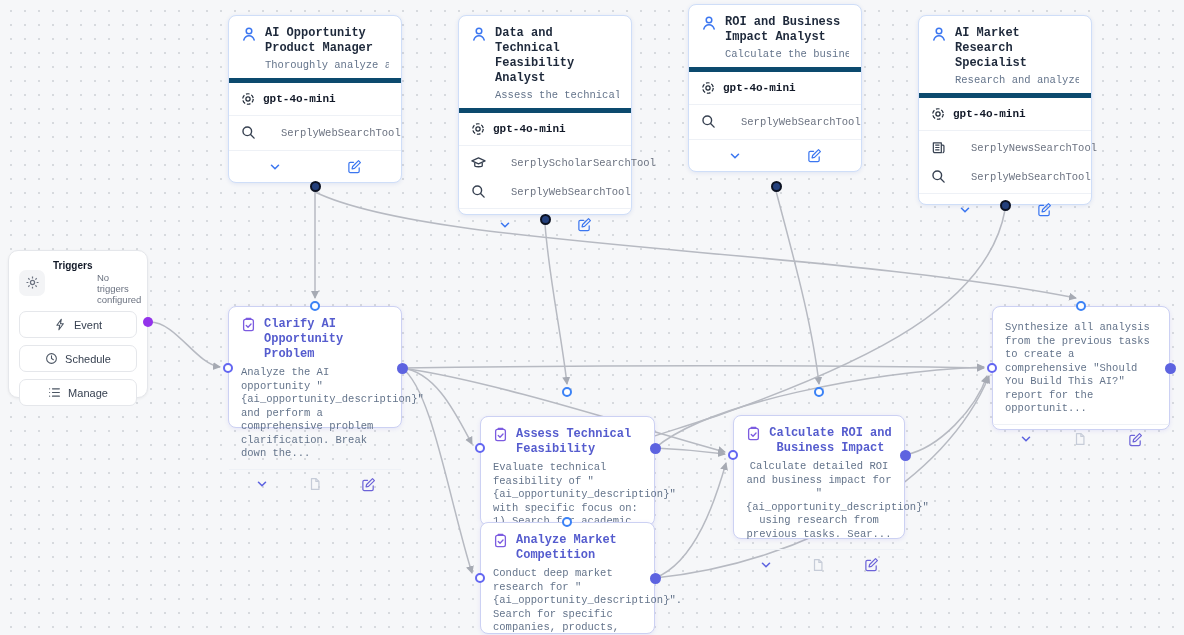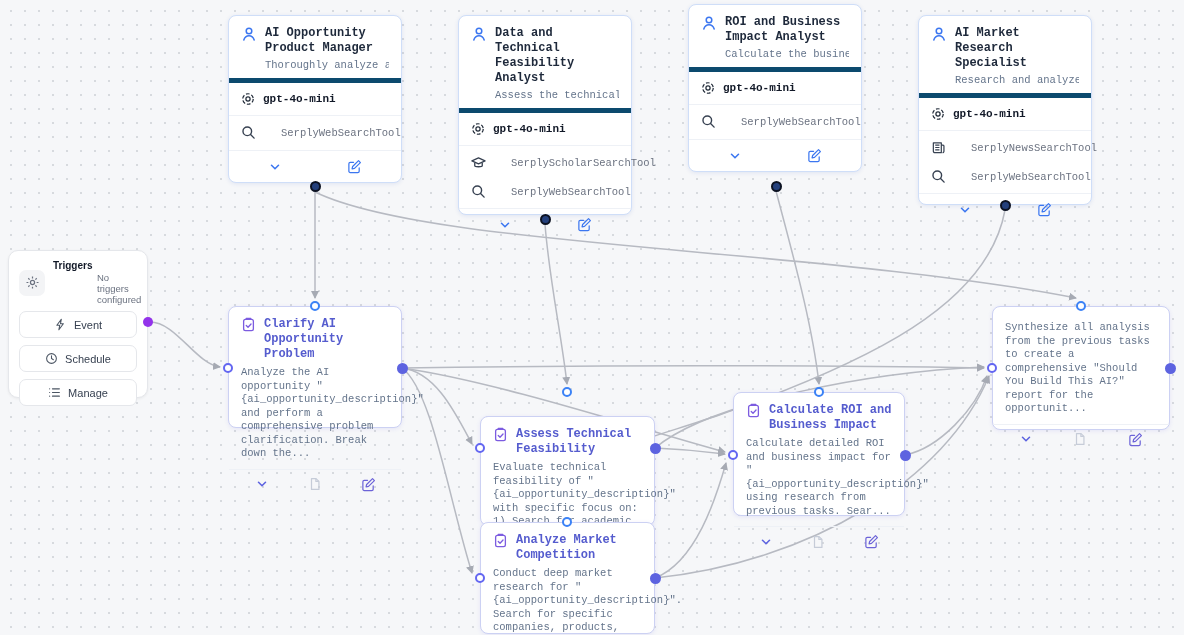--- a/index.html
+++ b/index.html
@@ -403,21 +403,21 @@
     </span>
     <span class="btnicon">
       <svg width="15" height="15" viewBox="0 0 16 16" fill="none" stroke="#6c63d8" stroke-width="1.3" stroke-linecap="round" stroke-linejoin="round">
         <path d="M13 9.5V13a1.5 1.5 0 0 1-1.5 1.5h-8A1.5 1.5 0 0 1 2 13V5a1.5 1.5 0 0 1 1.5-1.5H7"></path>
         <path d="M12.3 1.8l2 2L8 10l-2.6.6L6 8z"></path>
       </svg>
     </span>
   </div>
 </div>
 
-<div class="node task-card" style="left:733px;top:392px;width:172px;height:124px;">
+<div class="node task-card" style="left:733px;top:415px;width:172px;height:124px;text-align:center;">
   <div class="task-head">
     <div class="task-title-row">
       <span class="icn">
         <svg width="15" height="15" viewBox="0 0 16 16" fill="none" stroke="#7c5ce0" stroke-width="1.4" stroke-linecap="round" stroke-linejoin="round">
           <rect x="2.8" y="2.6" width="10.4" height="12" rx="2"></rect>
             <path d="M5.6 2.6V1.4h4.8v1.2"></path>
             <path d="M5.6 9l1.9 1.9 3.2-3.4"></path>
         </svg>
       </span>
       <span class="task-title">Calculate ROI and Business Impact</span>

